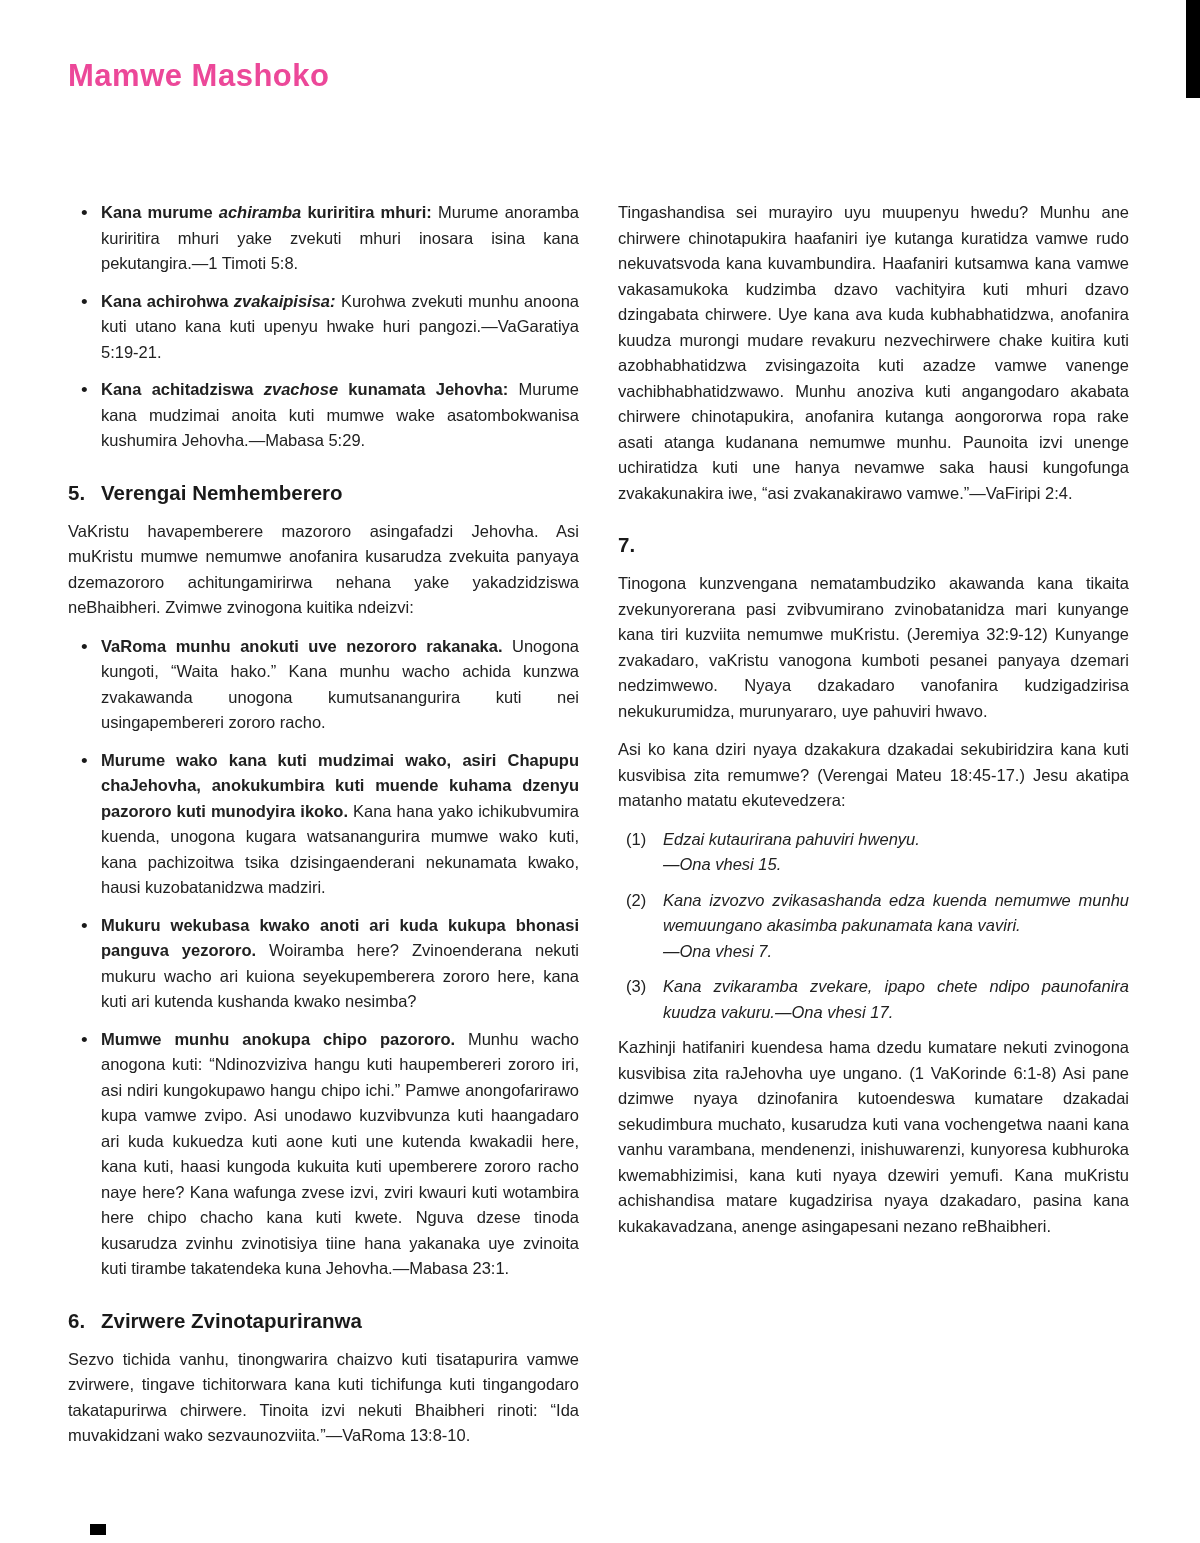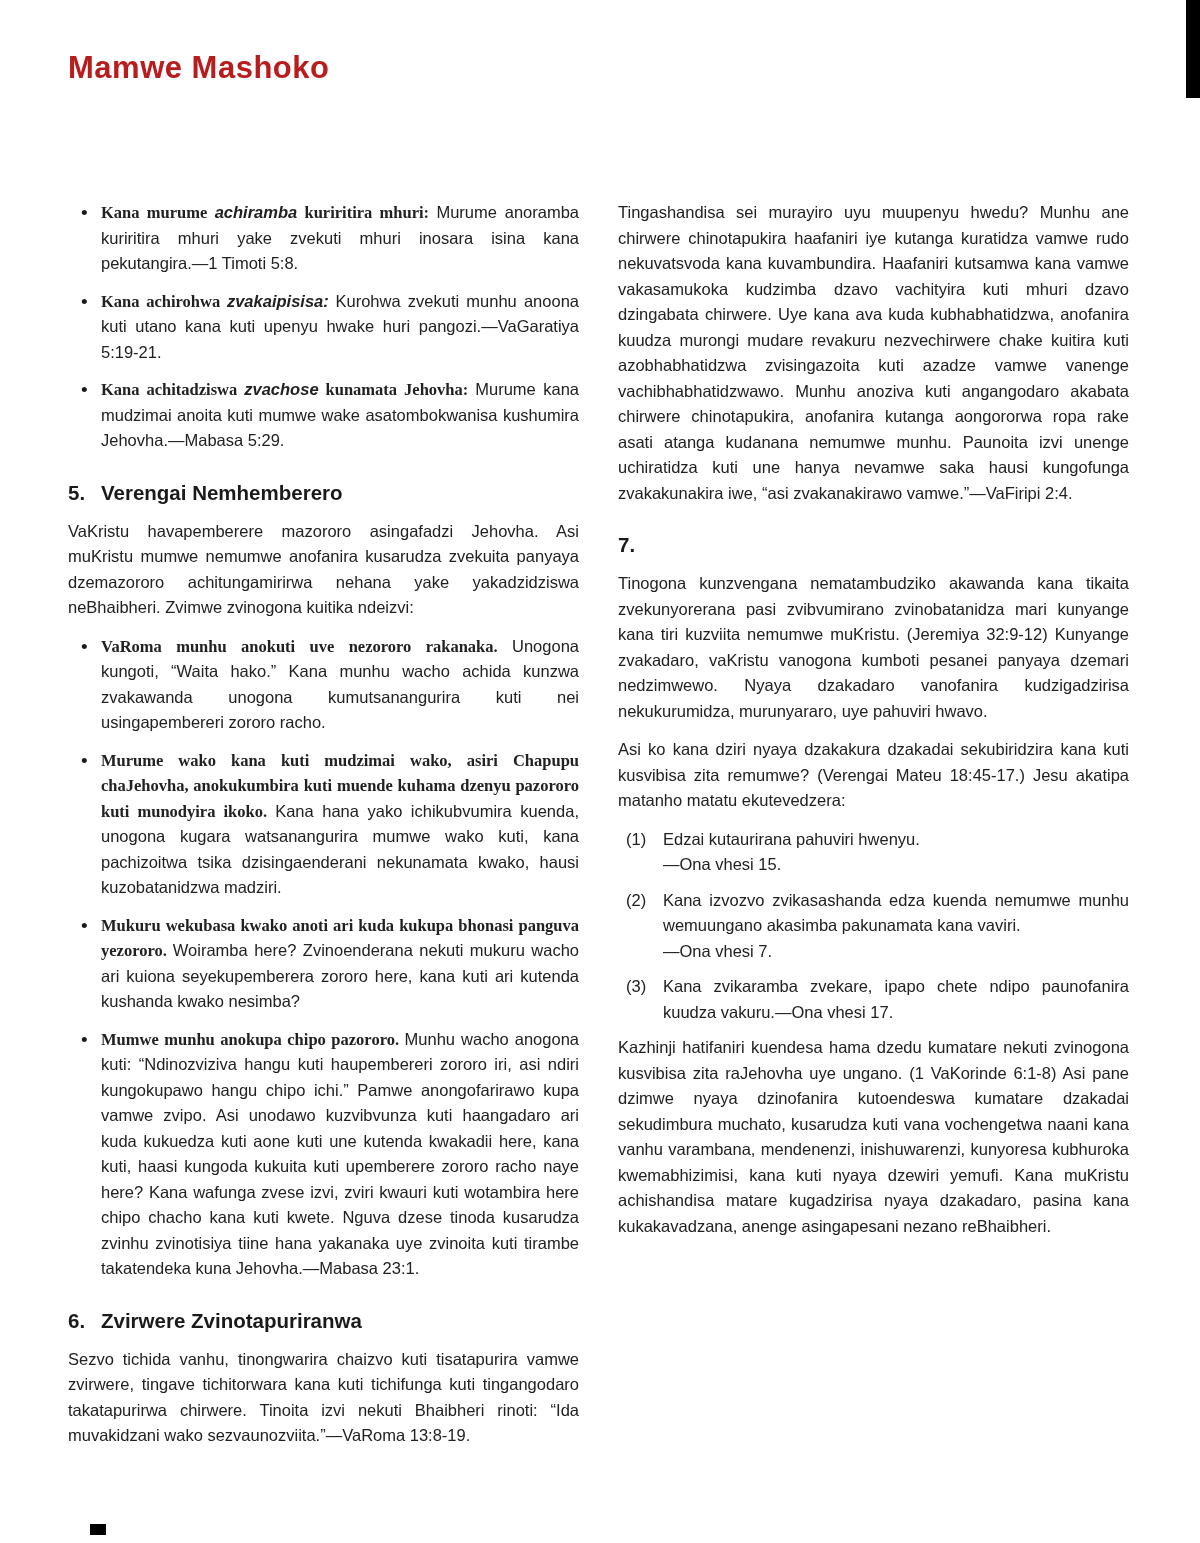--- a/index.html
+++ b/index.html
@@ -7,24 +7,24 @@
   body {
     background: #ffffff;
     font-family: "Liberation Sans", sans-serif;
     color: #212121;
     position: relative;
     overflow: hidden;
   }
   .doc-title {
     position: absolute;
     left: 68px;
-    top: 50px;
+    top: 58px;
     font-size: 31px;
     font-weight: 700;
-    color: #b91c1c;
+    color: #ec4899;
     letter-spacing: 0.5px;
   }
   .bleed-tab {
     position: absolute;
     right: 0;
     top: 0;
     width: 14px;
     height: 98px;
     background: #000000;
   }
@@ -43,21 +43,21 @@
     width: 1061px;
     display: flex;
     gap: 39px;
   }
   .col {
     width: 511px;
     font-size: 16.5px;
     line-height: 25.5px;
     text-align: justify;
   }
-  .b  { font-weight: 700; font-family: Liberation Serif, serif; }
+  .b  { font-weight: 700; }
   .bi { font-weight: 700; font-style: italic; }
   .bullet { display: flex; margin-bottom: 12px; }
   .bullet .marker {
     flex: 0 0 33px;
     padding-left: 13px;
     font-size: 19px;
     color: #1a1a1a;
   }
   .btext { flex: 1; }
   .sec-head {
@@ -68,21 +68,21 @@
     color: #1a1a1a;
     margin: 26px 0 13px 0;
     text-align: left;
   }
   .sec-num { flex: 0 0 33px; }
   .sec-title-narrow { max-width: 410px; }
   .para { margin-bottom: 13px; }
   .steps { margin: 2px 0 4px 8px; }
   .step { display: flex; margin-bottom: 10px; }
   .step-num { flex: 0 0 37px; }
-  .step-text { flex: 1; white-space: pre-line; }
+  .step-text { flex: 1; white-space: pre-line; font-style: italic; }
 </style>
 </head>
 <body>
 
 <div>
 
   <div class="bleed-tab"></div>
 
   <h1 class="doc-title">Mamwe Mashoko</h1>
 
@@ -130,21 +130,21 @@
       <div class="bullet">
         <span class="marker">•</span>
         <div class="btext"><span class="b">Mumwe munhu anokupa chipo pazororo. </span><span>Munhu wacho anogona kuti: “Ndinozviziva hangu kuti haupembereri zororo iri, asi ndiri kungokupawo hangu chipo ichi.” Pamwe anongofarirawo kupa vamwe zvipo. Asi unodawo kuzvibvunza kuti haangadaro ari kuda kukuedza kuti aone kuti une kutenda kwakadii here, kana kuti, haasi kungoda kukuita kuti upemberere zororo racho naye here? Kana wafunga zvese izvi, zviri kwauri kuti wotambira here chipo chacho kana kuti kwete. Nguva dzese tinoda kusarudza zvinhu zvinotisiya tiine hana yakanaka uye zvinoita kuti tirambe takatendeka kuna Jehovha.—Mabasa 23:1.</span></div>
       </div>
 
       <h2 class="sec-head">
         <span class="sec-num">6.</span>
         <span class="sec-title">Zvirwere Zvinotapuriranwa</span>
       </h2>
 
-      <p class="para">Sezvo tichida vanhu, tinongwarira chaizvo kuti tisatapurira vamwe zvirwere, tingave tichitorwara kana kuti tichifunga kuti tingangodaro takatapurirwa chirwere. Tinoita izvi nekuti Bhaibheri rinoti: “Ida muvakidzani wako sezvaunozviita.”—VaRoma 13:8-19.</p>
+      <p class="para">Sezvo tichida vanhu, tinongwarira chaizvo kuti tisatapurira vamwe zvirwere, tingave tichitorwara kana kuti tichifunga kuti tingangodaro takatapurirwa chirwere. Tinoita izvi nekuti Bhaibheri rinoti: “Ida muvakidzani wako sezvaunozviita.”—VaRoma 13:8-10.</p>
 
     </div>
 
     <div class="col">
 
       <p class="para">Tingashandisa sei murayiro uyu muupenyu hwedu? Munhu ane chirwere chinotapukira haafaniri iye kutanga kuratidza vamwe rudo nekuvatsvoda kana kuvambundira. Haafaniri kutsamwa kana vamwe vakasamukoka kudzimba dzavo vachityira kuti mhuri dzavo dzingabata chirwere. Uye kana ava kuda kubhabhatidzwa, anofanira kuudza murongi mudare revakuru nezvechirwere chake kuitira kuti azobhabhatidzwa zvisingazoita kuti azadze vamwe vanenge vachibhabhatidzwawo. Munhu anoziva kuti angangodaro akabata chirwere chinotapukira, anofanira kutanga aongororwa ropa rake asati atanga kudanana nemumwe munhu. Paunoita izvi unenge uchiratidza kuti une hanya nevamwe saka hausi kungofunga zvakakunakira iwe, “asi zvakanakirawo vamwe.”—VaFiripi 2:4.</p>
 
       <h2 class="sec-head">
         <span class="sec-num">7.</span>
       </h2>

